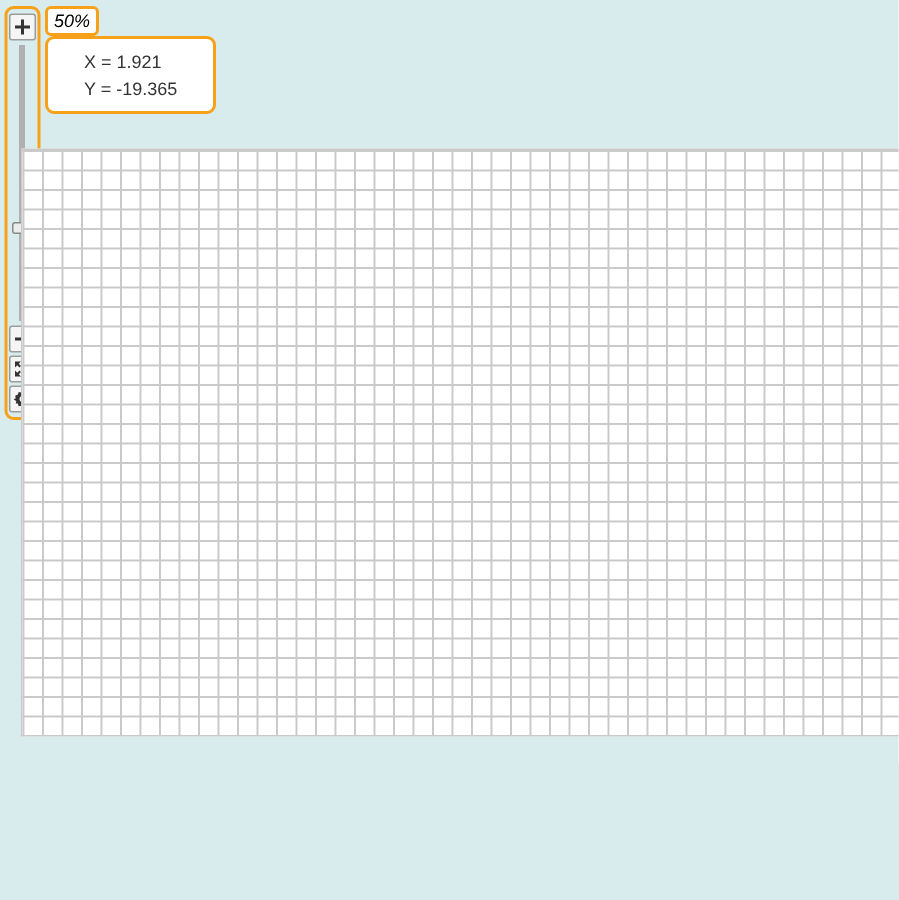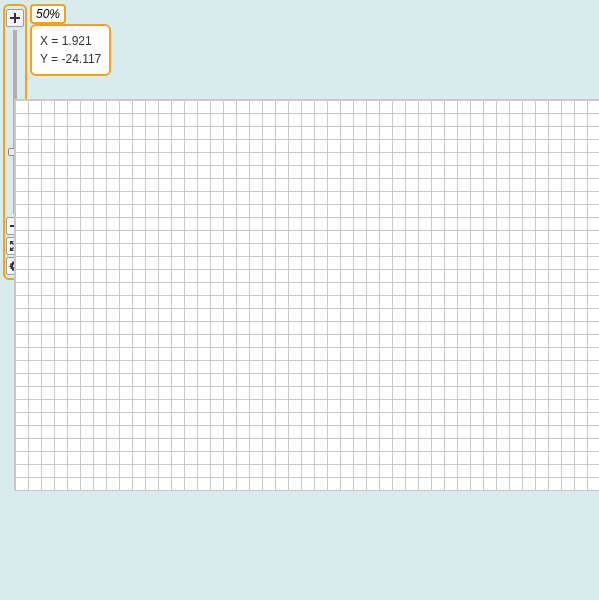--- a/index.html
+++ b/index.html
@@ -69,21 +69,21 @@
     top: 118px;
     cursor: grab;
   }
   .coord-tooltip {
     position: absolute;
     top: 24px;
     left: 30px;
     border: 2px solid #f7a11a;
     border-radius: 6px;
     background: #fff;
-    padding: 6px 8px;
+    padding: 6px 24px;
     font-size: 12px;
     color: #333;
     line-height: 1.5;
   }
   .grid-canvas {
     position: absolute;
     top: 99px;
     left: 14px;
     width: 585px;
     height: 392px;
@@ -134,16 +134,16 @@
     <span>
       <svg width="12" height="12" viewBox="0 0 12 12">
         <path d="M6 0l.9 1.5 1.7-.4.4 1.7L10.5 3l-.4 1.7 1.5.9-1.5.9.4 1.7L9 9l-.4 1.7-1.7-.4L6 12l-.9-1.5-1.7.4L3 9 1.5 9l.4-1.7L0 6.4l1.5-.9L1.1 3.8 3 3l.4-1.7 1.7.4z M6 4a2 2 0 100 4 2 2 0 000-4z" fill="#333"></path>
       </svg>
     </span>
   </div>
 </div>
 
 <div class="coord-tooltip">
   <div>X = 1.921</div>
-  <div>Y = -24.117</div>
+  <div>Y = -19.365</div>
 </div>
 
 <div class="grid-canvas"></div>
 
 </body></html>

